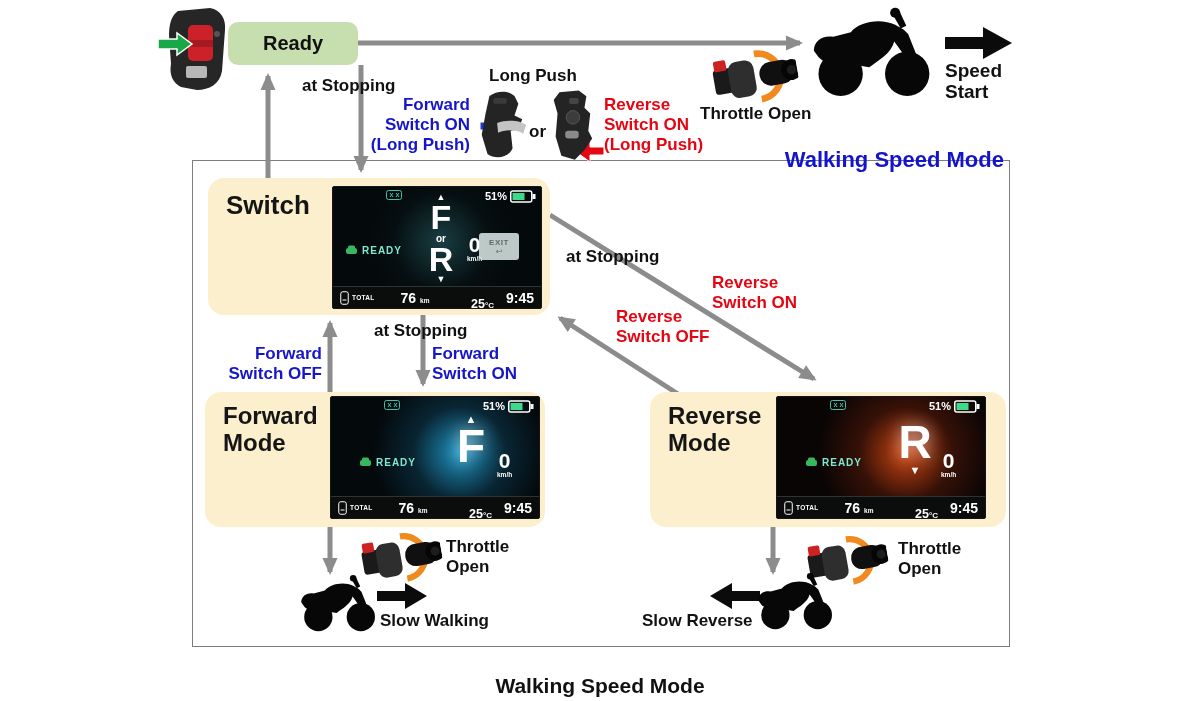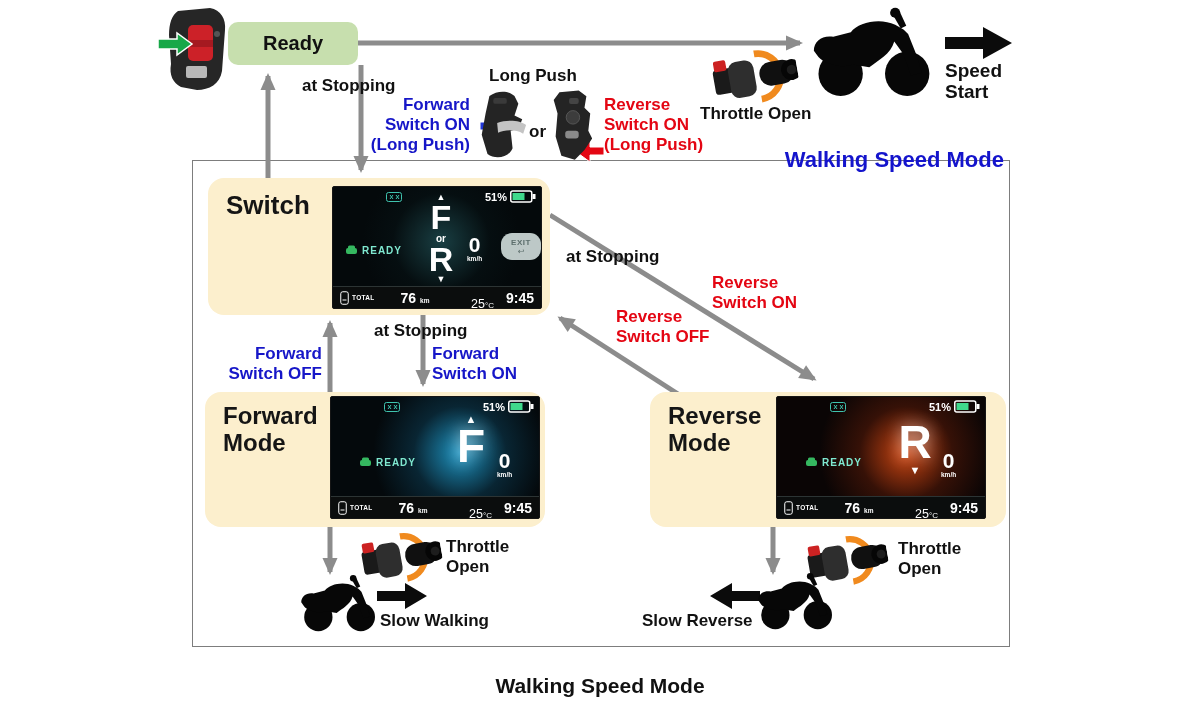--- a/index.html
+++ b/index.html
@@ -15,42 +15,42 @@
   .ready-box{background:#c7dfae;border-radius:10px;display:flex;align-items:center;justify-content:center;
     font-weight:bold;font-size:20px;color:#111;}
   .bigbox{border:1.6px solid #7d7d7d;background:transparent;}
   .bigbox-title{font-weight:bold;font-size:22px;color:#1414cc;white-space:nowrap;text-align:right;}
   .state{background:#fcefcd;border-radius:16px;}
   .state-label{position:absolute;font-weight:bold;color:#151515;}
   .screen{position:absolute;border:1px solid #161616;border-radius:2px;overflow:hidden;color:#fff;}
   .scr-enable{background:radial-gradient(circle at 52% 45%, rgba(42,106,112,0.55) 0%, rgba(10,30,33,0.25) 38%, rgba(3,9,11,0) 62%),#04090b;}
   .scr-fwd{background:radial-gradient(circle at 62% 46%, rgba(34,170,222,0.85) 0%, rgba(16,80,110,0.4) 32%, rgba(2,8,12,0) 60%),#04090c;}
   .scr-rev{background:radial-gradient(circle at 62% 46%, rgba(235,80,20,0.85) 0%, rgba(120,35,10,0.4) 32%, rgba(8,3,2,0) 60%),#0a0505;}
-  .scr-top{position:absolute;top:3px;left:5px;right:5px;display:flex;align-items:center;margin-left:48px;}
+  .scr-top{position:absolute;top:3px;left:5px;right:5px;display:flex;align-items:flex-start;margin-left:48px;}
   .pct{margin-left:auto;font-size:11px;font-weight:bold;margin-right:3px;}
   .gearcol{position:absolute;text-align:center;color:#fff;font-weight:bold;}
   .tri{font-size:9px;line-height:9px;color:#fff;}
   .gear-big{font-size:34px;line-height:31px;}
   .gear-xl{font-size:46px;line-height:42px;text-shadow:0 0 16px rgba(255,255,255,0.6);}
   .gear-or{font-size:10px;line-height:11px;font-weight:bold;}
   .speed{position:absolute;text-align:center;font-weight:bold;}
   .speed .v{font-size:21px;line-height:20px;}
   .speed .u{font-size:6.5px;line-height:7px;}
   .readyrow{position:absolute;display:flex;align-items:center;gap:4px;color:#7fe8d0;
     font-size:10px;font-weight:bold;letter-spacing:1px;}
   .exitbtn{position:absolute;width:40px;height:27px;background:rgba(210,222,220,0.9);border-radius:3px;
     display:flex;flex-direction:column;align-items:center;justify-content:center;color:#5c6e6c;}
   .exitbtn .t{font-size:8px;font-weight:bold;letter-spacing:0.5px;line-height:9px;}
   .exitbtn .s{font-size:8px;line-height:9px;}
   .scr-bot{position:absolute;left:0;right:0;bottom:0;height:21px;background:#0b0d0d;border-top:1px solid #2c3434;
     display:flex;align-items:center;padding:0 7px;color:#fff;}
   .total-lbl{font-size:6.5px;font-weight:bold;margin-left:3px;letter-spacing:0.3px;}
   .odo{margin-left:26px;font-weight:bold;font-size:14px;}
   .odo .u{font-size:6.5px;font-weight:bold;}
-  .temp{margin-left:auto;font-weight:normal;font-size:12.5px;margin-top:12px;}
+  .temp{margin-left:auto;font-weight:bold;font-size:12.5px;margin-top:12px;}
   .temp .u{font-size:8px;}
   .clock{margin-left:12px;font-weight:bold;font-size:14px;text-align:right;}
   svg.overlay{position:absolute;left:0;top:0;pointer-events:none;}
   .caption{font-weight:bold;font-size:21px;color:#111;text-align:center;}
 </style>
 </head>
 <body>
 
 <div class="canvas">
 
@@ -190,21 +190,21 @@
         <div class="tri">▲</div>
         <div class="gear-big">F</div>
         <div class="gear-or">or</div>
         <div class="gear-big">R</div>
         <div class="tri">▼</div>
       </div>
       <div class="speed" style="left:134px;top:48px;">
         <div class="v">0</div>
         <div class="u">km/h</div>
       </div>
-      <div class="exitbtn" style="right:0;top:46px;border-radius:11px;">
+      <div class="exitbtn" style="right:22px;top:46px;">
         <div class="t">EXIT</div>
         <div class="s">↩</div>
       </div>
       <div class="readyrow" style="left:12px;top:58px;">
         <svg width="13" height="11">
           <rect x="1" y="3" width="11" height="6" rx="2" fill="#35b860"></rect>
           <rect x="3" y="0.5" width="7" height="4" rx="1.5" fill="#35b860"></rect>
         </svg>
         <span>READY</span>
       </div>

